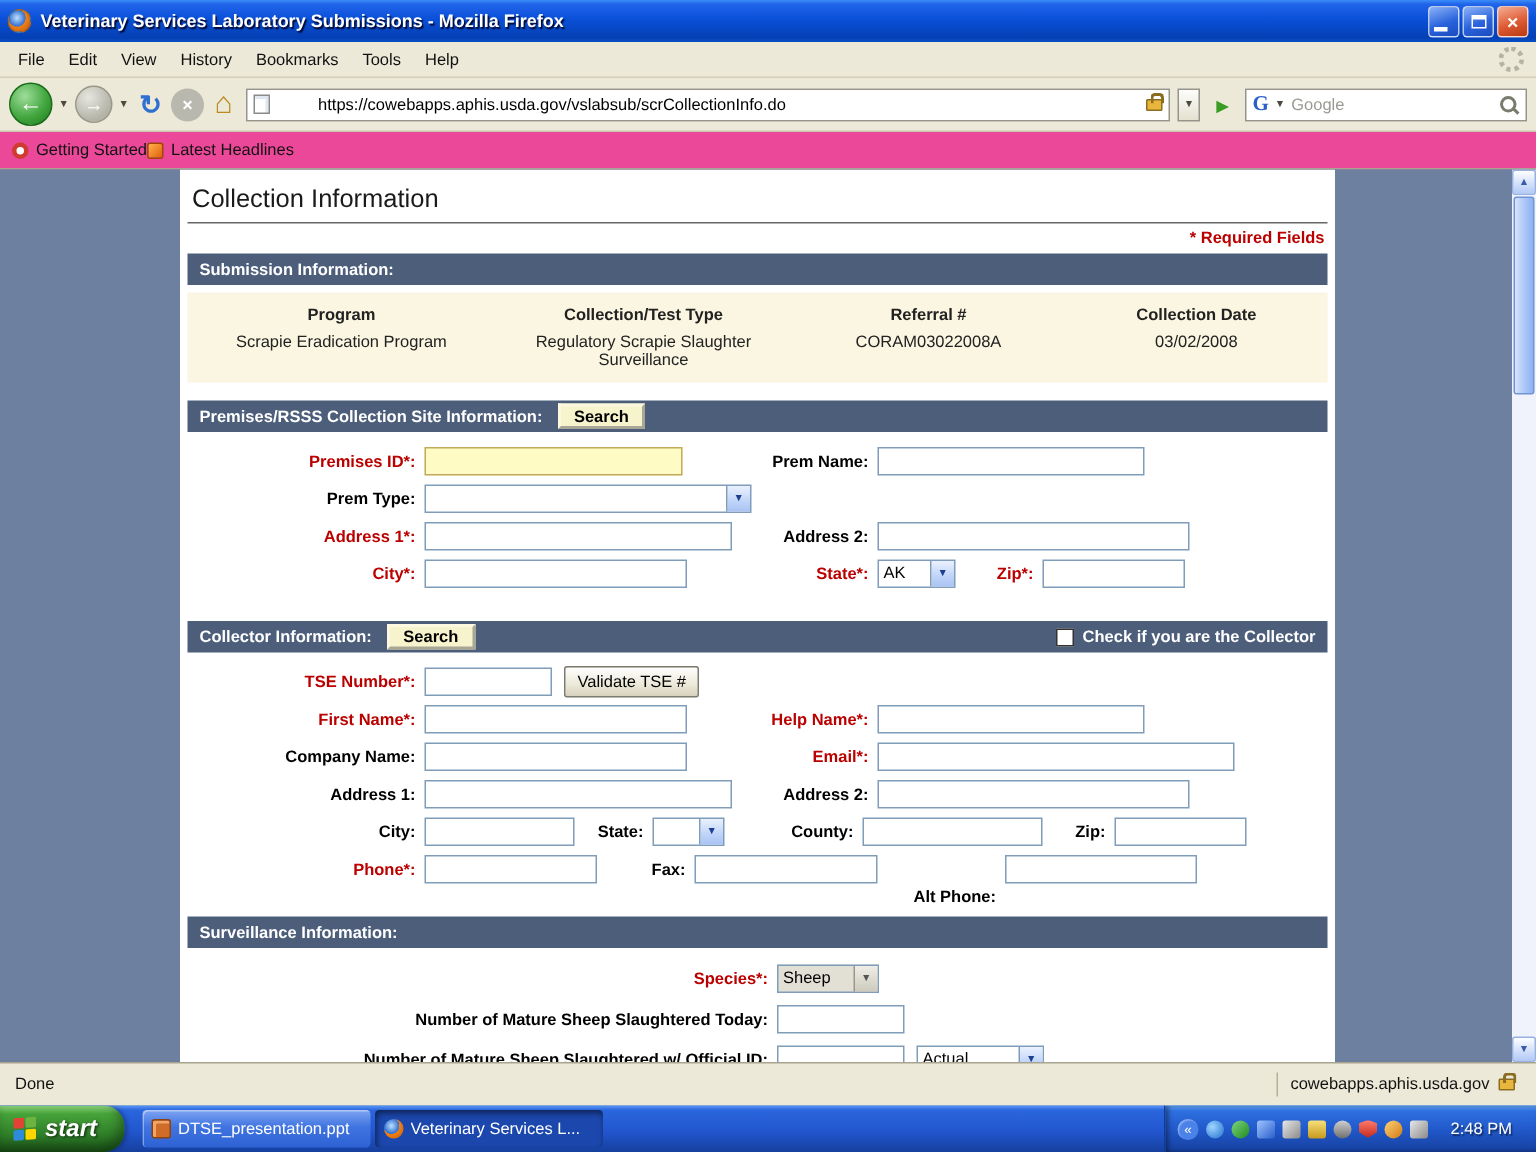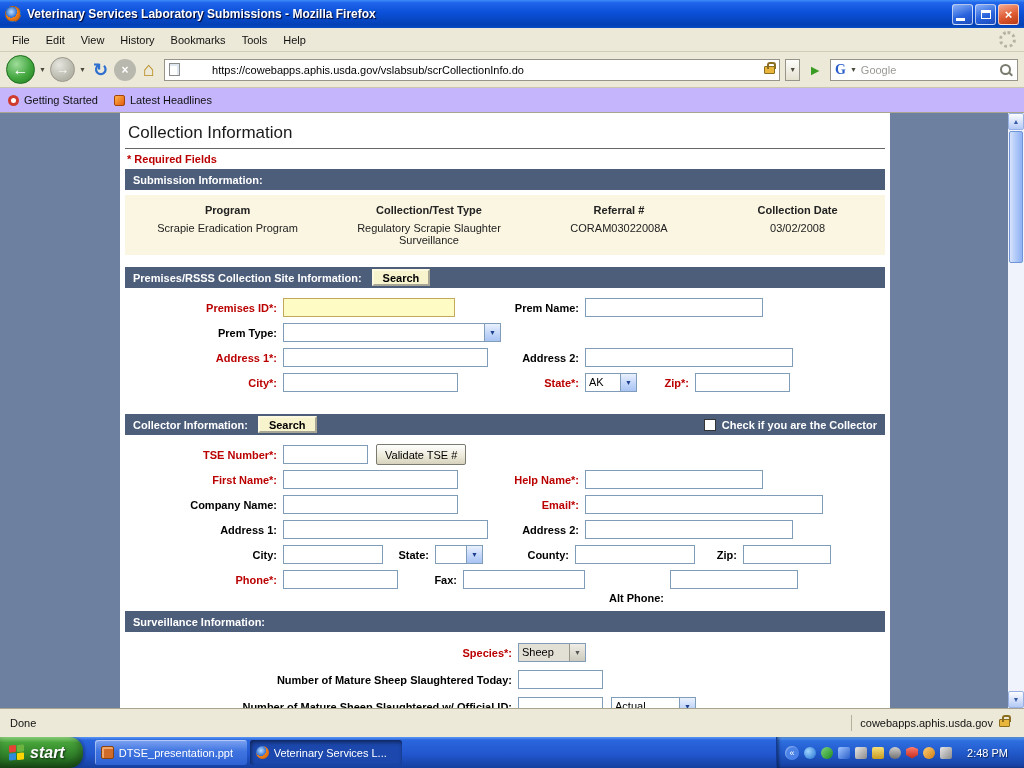--- a/index.html
+++ b/index.html
@@ -56,32 +56,32 @@
   .searchbox { width:188px; height:22px; background:#fff; border:1px solid #97948a; display:flex; align-items:center;
     padding:0 4px; gap:3px; flex:none; }
   .g-logo { font-family:"Liberation Serif", serif; font-weight:bold; color:#2a5fcb; font-size:14px; }
   .search-input { flex:1; border:none; outline:none; font-size:11px; font-family:inherit; min-width:0; }
   .search-input::placeholder { color:#9a9a94; }
   .mag { position:relative; width:14px; height:14px; flex:none; }
   .mag::before { content:''; position:absolute; left:1px; top:1px; width:7px; height:7px; border:2px solid #7a7a6e; border-radius:50%; }
   .mag::after { content:''; position:absolute; left:9px; top:10px; width:5px; height:2px; background:#7a7a6e; transform:rotate(45deg); }
 
   
-  .bookbar { position:absolute; top:88px; left:0; right:0; height:25px; background:#c4b5fd;
-    border-bottom:1px solid #a8a490; display:flex; align-items:center; padding:0 8px; gap:16px; }
+  .bookbar { position:absolute; top:88px; left:0; right:0; height:25px; background:#ec4899;
+    border-bottom:1px solid #a8a490; display:flex; align-items:center; padding:0 8px; }
   .bm-item { display:flex; align-items:center; gap:5px; font-size:11px; color:#111; }
   .bm-ico1 { width:11px; height:11px; border-radius:50%; background:#fff; border:3px solid #cf3b2f; }
   .bm-ico2 { width:11px; height:11px; border-radius:2px; background:linear-gradient(135deg,#ffb347,#e05d10); border:1px solid #a34408; }
 
   
   .content { position:absolute; top:113px; left:0; right:0; height:595px; background:#6d80a0; overflow:hidden; }
   .page { position:absolute; left:120px; top:0; width:770px; height:100%; background:#fff; overflow:hidden; font-size:11px; }
 
   .pg-title { margin:0 5px; padding:10px 3px 5px; font-size:17px; color:#1a1a1a; border-bottom:1px solid #666; }
-  .req-note { margin:2px 5px 0; text-align:left; color:#bb0000; font-weight:bold; font-size:11px; padding:2px 2px 4px; }
+  .req-note { margin:2px 5px 0; text-align:right; color:#bb0000; font-weight:bold; font-size:11px; padding:2px 2px 4px; }
 
   .sec-hdr { margin:0 5px; height:21px; background:#4d5e7b; color:#fff; font-weight:bold; font-size:11px;
     display:flex; align-items:center; padding:0 8px; gap:10px; }
   .sec-hdr.mt { margin-top:12px; }
   .search-btn { height:17px; padding:0 9px; font-size:11px; font-family:inherit; color:#000;
     background:#f7f3cd; border:2px outset #fcf9e0; cursor:default;font-weight:bold; }
   .chk-wrap { margin-left:auto; display:flex; align-items:center; gap:6px; }
   .checkbox { width:12px; height:12px; background:#fff; border:1px solid #333; }
 
   .sub-table { margin:5px 5px 0; background:#faf6e1; padding:4px 0 6px; }

